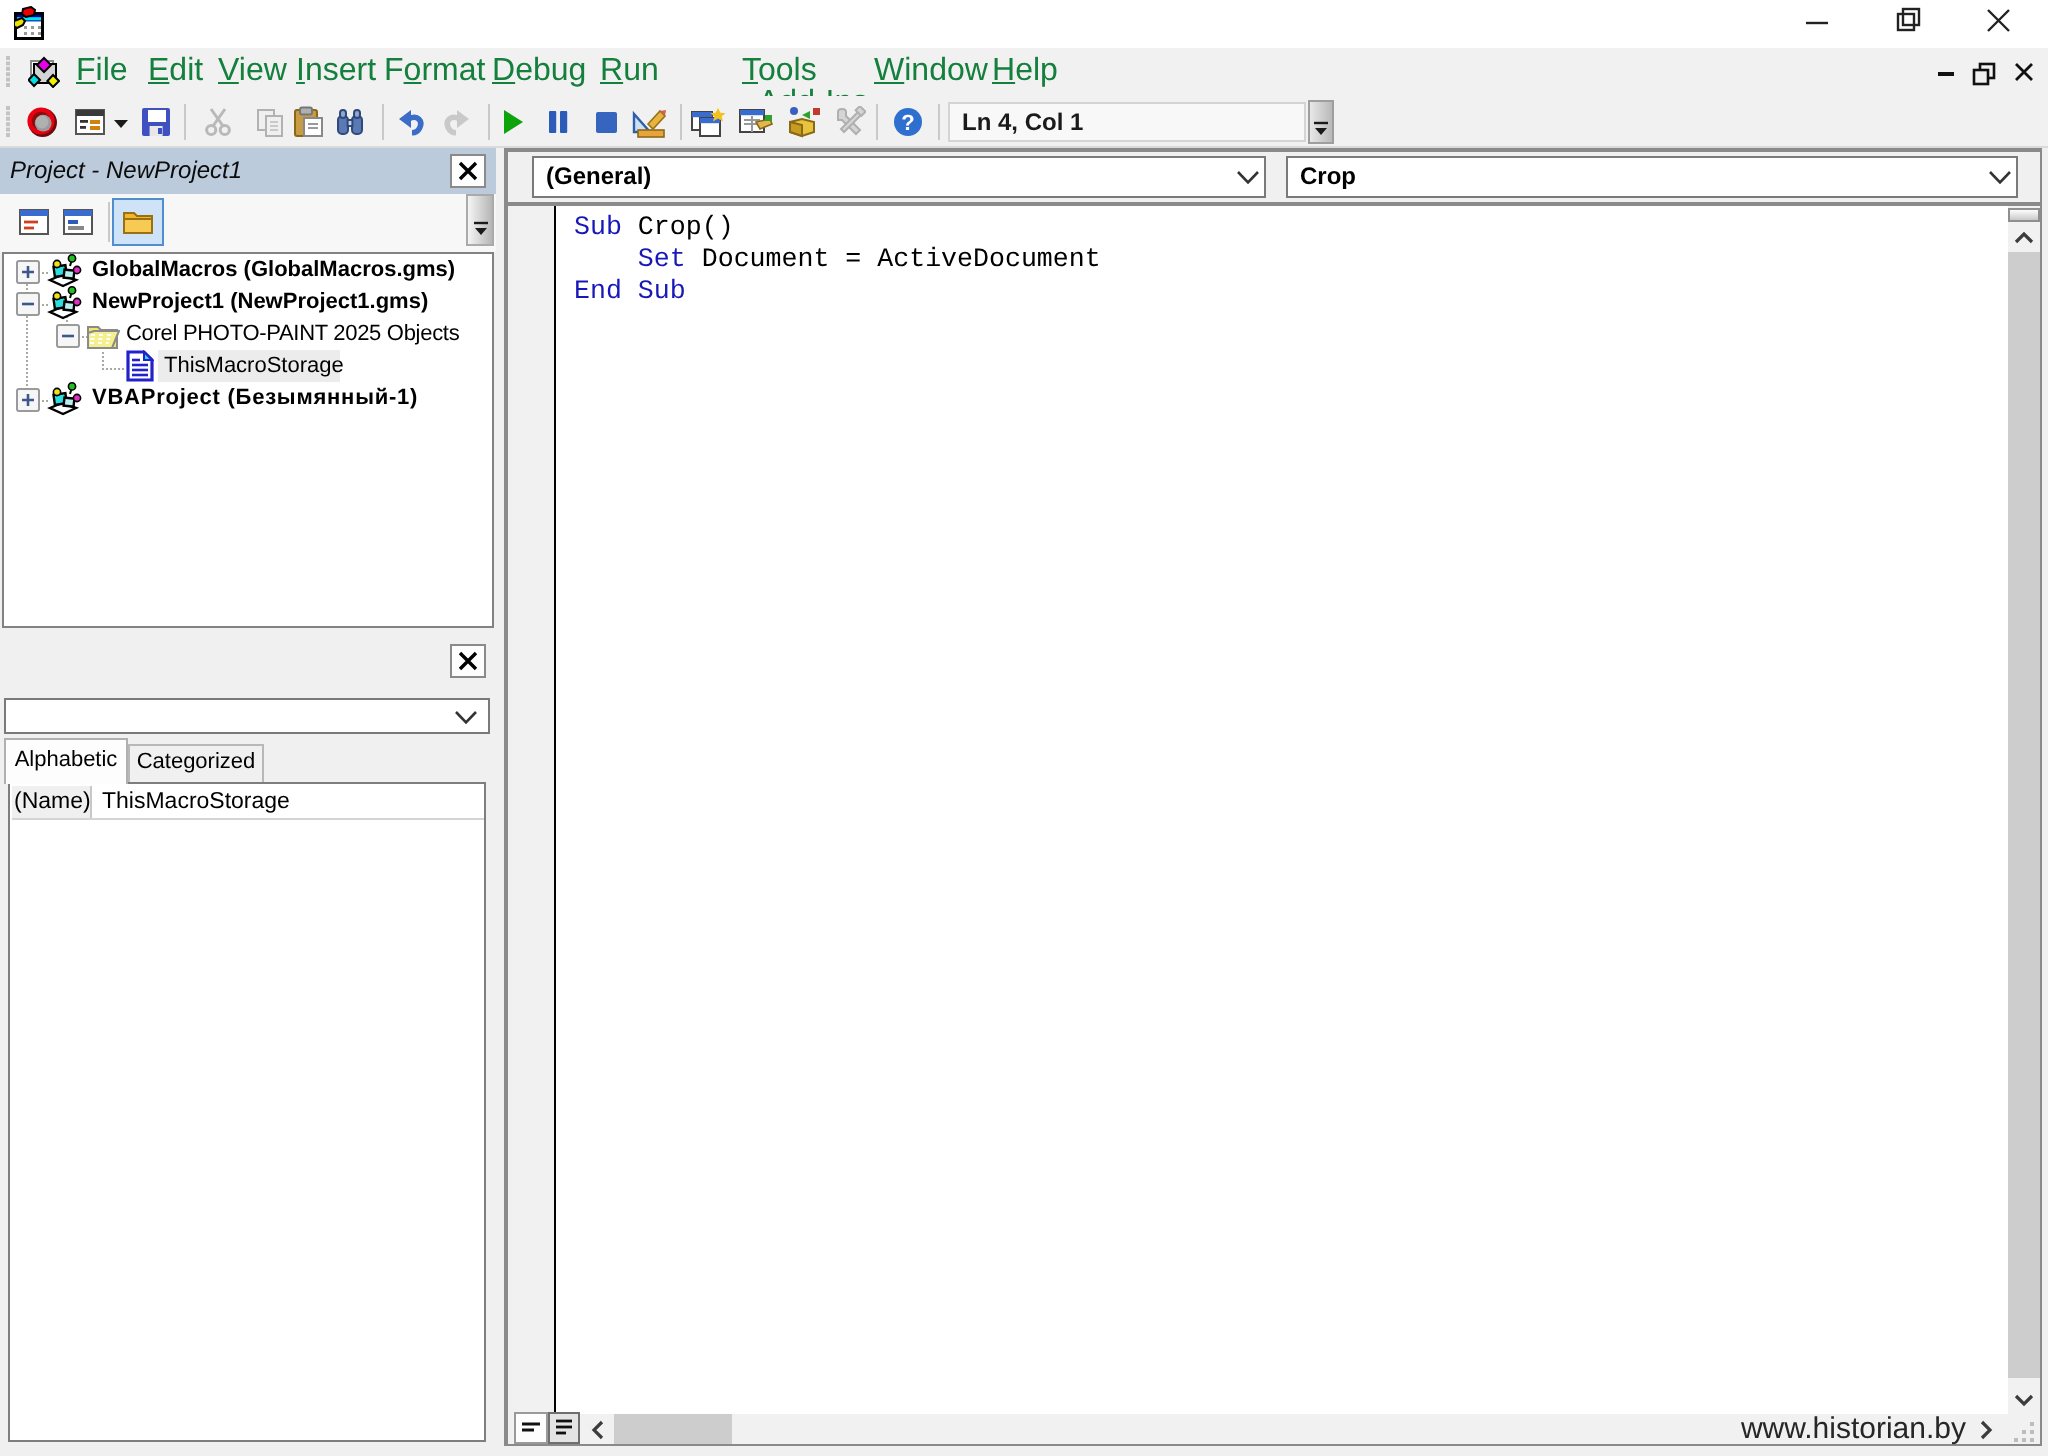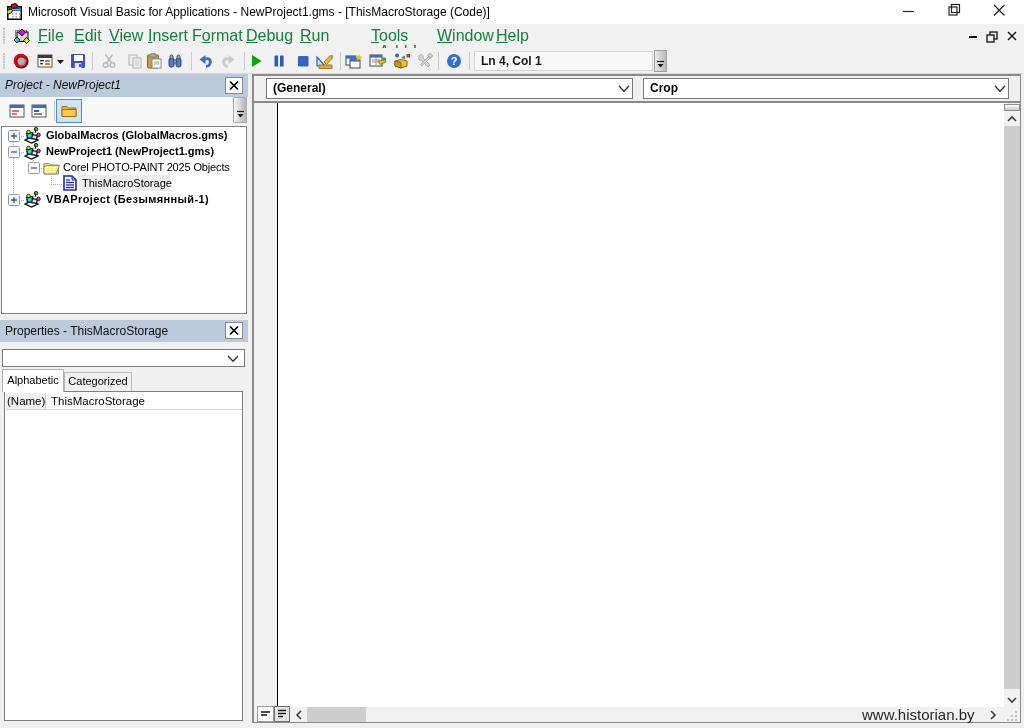--- a/index.html
+++ b/index.html
@@ -46,21 +46,20 @@
           <rect x="8.5" y="10" width="1.5" height="1.5"></rect>
           <rect x="12" y="10" width="1.5" height="1.5"></rect>
           <rect x="5" y="13" width="1.5" height="1.5"></rect>
           <rect x="8.5" y="13" width="1.5" height="1.5"></rect>
           <rect x="12" y="13" width="1.5" height="1.5"></rect>
         </g>
       <path d="M4.5 1.5 L8.5 0.5 L10.5 2 L10 4.5 L6 5.5 L4 4 Z" fill="#ee0000" stroke="#000" stroke-width="1"></path>
       <path d="M0 7.5 L4 6 L5.5 7.5 L4.5 9.5 L1.5 11 L0 10 Z" fill="#e8e000" stroke="#000" stroke-width="1"></path>
     </svg>
   </div>
-  <div class="abs" style="left:28px;top:0;height:24px;line-height:25px;font-size:12px;color:#000;">Microsoft Visual Basic for Applications - NewProject1.gms - [ThisMacroStorage (Code)]</div>
   <svg class="abs" style="left:896px;top:0;" width="120" height="24">
     <line x1="7" y1="11.5" x2="18" y2="11.5" stroke="#222" stroke-width="1.2"></line>
     <rect x="53" y="7" width="8" height="8" fill="none" stroke="#222" stroke-width="1.2"></rect>
     <rect x="55.5" y="4.5" width="8" height="8" fill="none" stroke="#222" stroke-width="1.2"></rect>
     <path d="M98 5 L108.5 15.5 M108.5 5 L98 15.5" stroke="#222" stroke-width="1.2" fill="none"></path>
   </svg>
 
   <div class="abs" id="menubar" style="left:0;top:24px;width:1024px;height:24px;background:#f1f1f1;"></div>
   <div class="abs" id="menuicon" style="left:14px;top:28px;">
     <svg width="16" height="16">
@@ -353,21 +352,20 @@
 
     <div class="abs" style="left:79px;top:175px;width:91px;height:16px;background:#ececec;"></div>
 
     <div class="treelbl b" style="left:46px;top:127px;">GlobalMacros (GlobalMacros.gms)</div>
     <div class="treelbl b" style="left:46px;top:143px;">NewProject1 (NewProject1.gms)</div>
     <div class="treelbl" style="left:63px;top:159px;letter-spacing:-0.15px;">Corel PHOTO-PAINT 2025 Objects</div>
     <div class="treelbl" style="left:82px;top:175px;">ThisMacroStorage</div>
     <div class="treelbl b" style="left:46px;top:191px;letter-spacing:0.38px;">VBAProject (Безымянный-1)</div>
   </div>
 
-  <div class="cap" style="top:320px;height:22px;line-height:22px;"><span style="margin-left:5px;">Properties - ThisMacroStorage</span></div>
   <div class="capx" style="left:225px;top:322px;"></div>
   <svg class="abs" style="left:225px;top:322px;" width="18" height="17">
     <path d="M5 4.5 L13 12.5 M13 4.5 L5 12.5" stroke="#000" stroke-width="1.7"></path>
   </svg>
   <div class="abs" style="left:2px;top:349px;width:243px;height:18px;background:#fff;border:1px solid #7a7a7a;box-sizing:border-box;"></div>
   <svg class="abs" style="left:226px;top:354px;" width="14" height="9">
     <path d="M2 2 L7 7.2 L12 2" stroke="#333" stroke-width="1.3" fill="none"></path>
   </svg>
 
   <div class="abs" style="left:2px;top:369px;width:62px;height:23px;background:#fdfdfd;border:1px solid #b0b0b0;border-bottom:none;box-sizing:border-box;text-align:center;font-size:11px;line-height:21px;z-index:3;">Alphabetic</div>
@@ -391,20 +389,23 @@
   <div class="abs" style="left:643px;top:78px;width:366px;height:21px;background:#fff;border:1px solid #7a7a7a;box-sizing:border-box;"></div>
   <div class="abs b" style="left:650px;top:78px;height:21px;line-height:21px;font-size:12px;">Crop</div>
   <svg class="abs" style="left:993px;top:84px;" width="14" height="9">
       <path d="M2 2 L7 7.2 L12 2" stroke="#333" stroke-width="1.3" fill="none"></path>
     </svg>
 
   <div class="abs" style="left:254px;top:101px;width:766px;height:2px;background:#8a8a8a;"></div>
   <div class="abs" style="left:256px;top:103px;width:21px;height:604px;background:#f1f1f1;"></div>
   <div class="abs" style="left:277px;top:103px;width:1px;height:604px;background:#000;"></div>
   <div class="abs" style="left:278px;top:103px;width:726px;height:604px;background:#fff;"></div>
+  <div class="abs" style="left:287px;top:106px;font-family:'Liberation Mono',monospace;font-size:13.3px;line-height:16px;white-space:pre;"><span class="k">Sub</span> Crop()
+    <span class="k">Set</span> Document = ActiveDocument
+<span class="k">End Sub</span></div>
 
   <div class="abs" style="left:1004px;top:103px;width:16px;height:604px;background:#f1f1f1;"></div>
   <div class="abs" style="left:1004px;top:104px;width:16px;height:7px;background:linear-gradient(#fdfdfd,#c9c9c9);border:1px solid #8f8f8f;box-sizing:border-box;"></div>
   <svg class="abs" style="left:1006px;top:115px;" width="12" height="8">
       <path d="M2 6 L6 2 L10 6" stroke="#3c3c3c" stroke-width="1.6" fill="none"></path>
     </svg>
   <div class="abs" style="left:1004px;top:126px;width:16px;height:563px;background:#cdcdcd;"></div>
   <svg class="abs" style="left:1006px;top:696px;" width="12" height="8">
       <path d="M2 2 L6 6 L10 2" stroke="#3c3c3c" stroke-width="1.6" fill="none"></path>
     </svg>
@@ -418,21 +419,21 @@
   <div class="abs" style="left:274px;top:706px;width:16px;height:16px;background:#e4e4e4;border:1px solid #6f6f6f;box-sizing:border-box;"></div>
   <svg class="abs" style="left:274px;top:706px;" width="16" height="16">
     <line x1="4" y1="4.5" x2="12" y2="4.5" stroke="#111" stroke-width="1.4"></line>
     <line x1="4" y1="7.5" x2="12" y2="7.5" stroke="#111" stroke-width="1.4"></line>
     <line x1="4" y1="10.5" x2="9" y2="10.5" stroke="#111" stroke-width="1.4"></line>
   </svg>
   <svg class="abs" style="left:294px;top:710px;" width="10" height="10">
       <path d="M7 1 L3 5 L7 9" stroke="#3c3c3c" stroke-width="1.6" fill="none"></path>
     </svg>
   <div class="abs" style="left:307px;top:707px;width:59px;height:15px;background:#cdcdcd;"></div>
-  <div class="abs" style="left:862px;top:707px;width:163px;height:15px;line-height:15px;font-size:15px;color:#262626;text-align:left;">www.historian.by</div>
+  <div class="abs" style="left:820px;top:707px;width:163px;height:15px;line-height:15px;font-size:15px;color:#262626;text-align:right;">www.historian.by</div>
   <svg class="abs" style="left:988px;top:710px;" width="10" height="10">
       <path d="M3 1 L7 5 L3 9" stroke="#3c3c3c" stroke-width="1.6" fill="none"></path>
     </svg>
 
   <div class="abs" style="left:1003px;top:707px;width:17px;height:15px;background:#f1f1f1;"></div>
   <svg class="abs" style="left:1004px;top:707px;" width="16" height="15">
     <g fill="#bdbdbd">
       <rect x="11" y="4" width="2" height="2"></rect>
         <rect x="7" y="8" width="2" height="2"></rect>
       <rect x="11" y="8" width="2" height="2"></rect>

